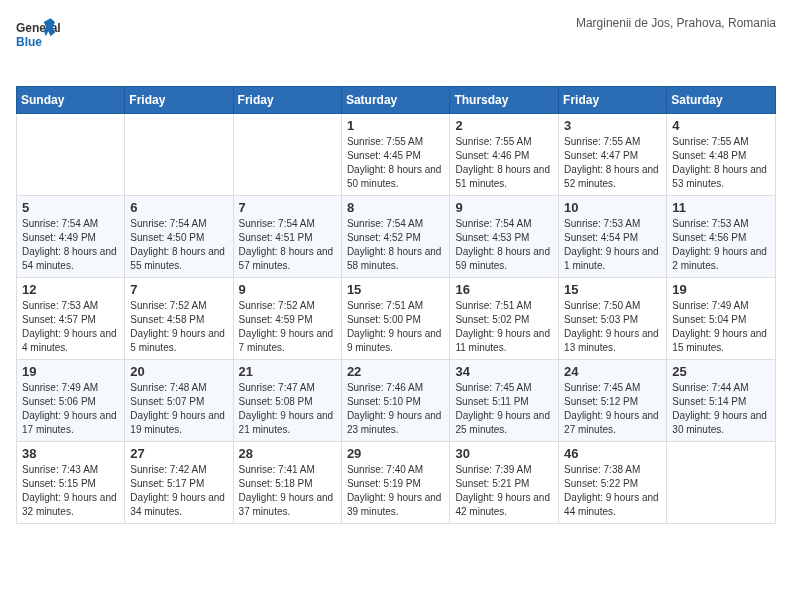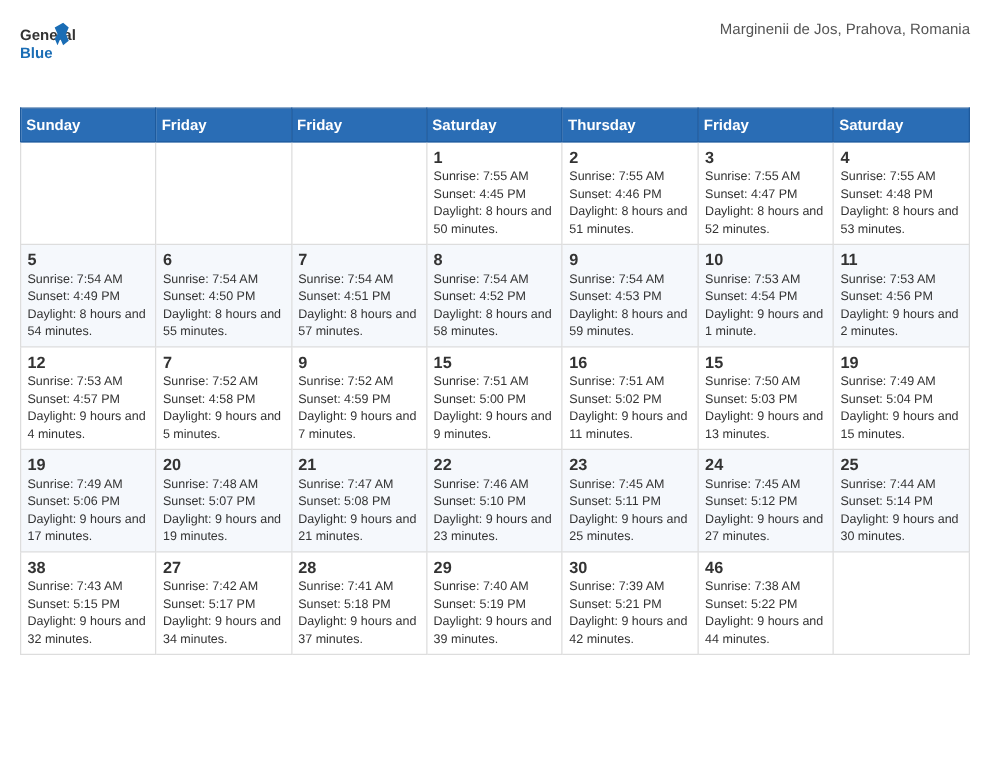--- a/index.html
+++ b/index.html
@@ -198,21 +198,21 @@
         </td>
         <td>
           <span class="day-number">21</span>
           <div class="day-info">Sunrise: 7:47 AM<br>Sunset: 5:08 PM<br>Daylight: 9 hours and 21 minutes.</div>
         </td>
         <td>
           <span class="day-number">22</span>
           <div class="day-info">Sunrise: 7:46 AM<br>Sunset: 5:10 PM<br>Daylight: 9 hours and 23 minutes.</div>
         </td>
         <td>
-          <span class="day-number">23</span>
+          <span class="day-number">34</span>
           <div class="day-info">Sunrise: 7:45 AM<br>Sunset: 5:11 PM<br>Daylight: 9 hours and 25 minutes.</div>
         </td>
         <td>
           <span class="day-number">24</span>
           <div class="day-info">Sunrise: 7:45 AM<br>Sunset: 5:12 PM<br>Daylight: 9 hours and 27 minutes.</div>
         </td>
         <td>
           <span class="day-number">25</span>
           <div class="day-info">Sunrise: 7:44 AM<br>Sunset: 5:14 PM<br>Daylight: 9 hours and 30 minutes.</div>
         </td>

